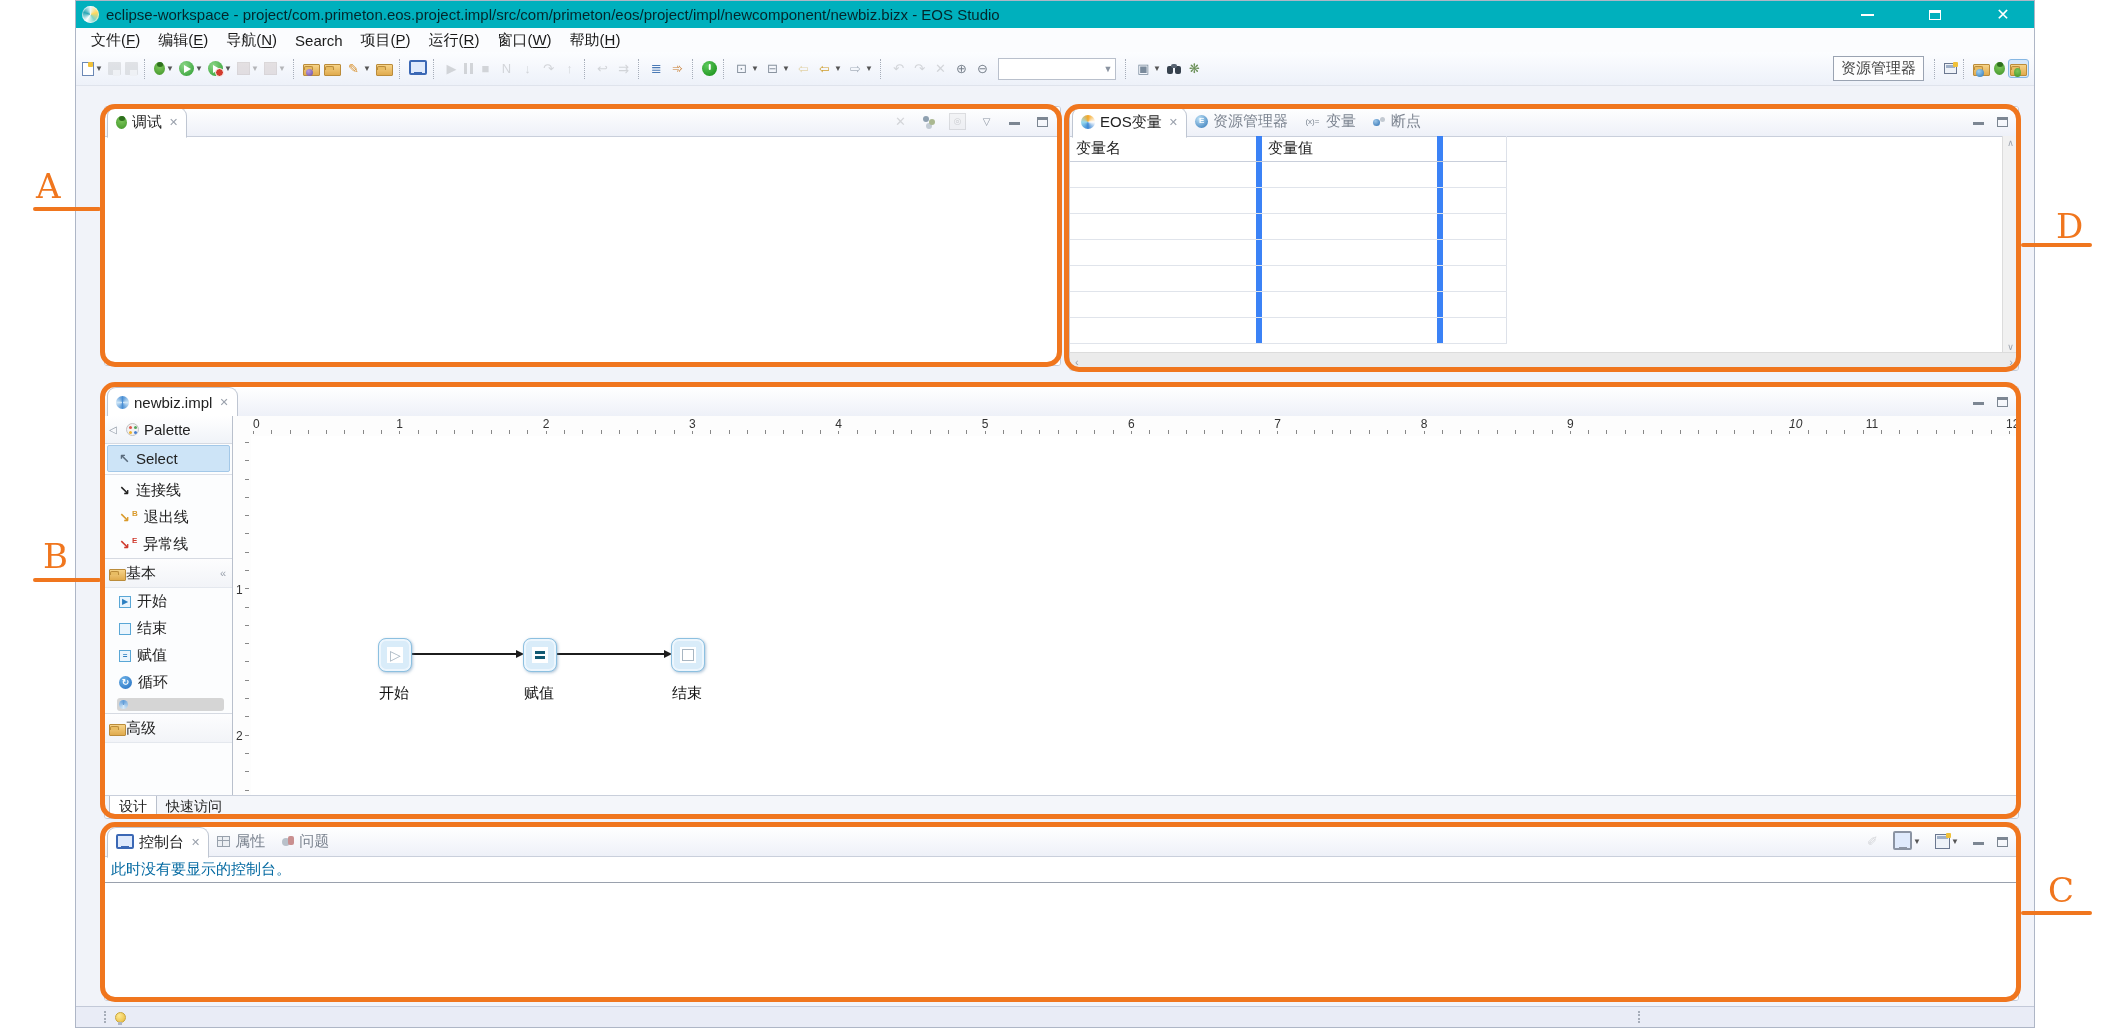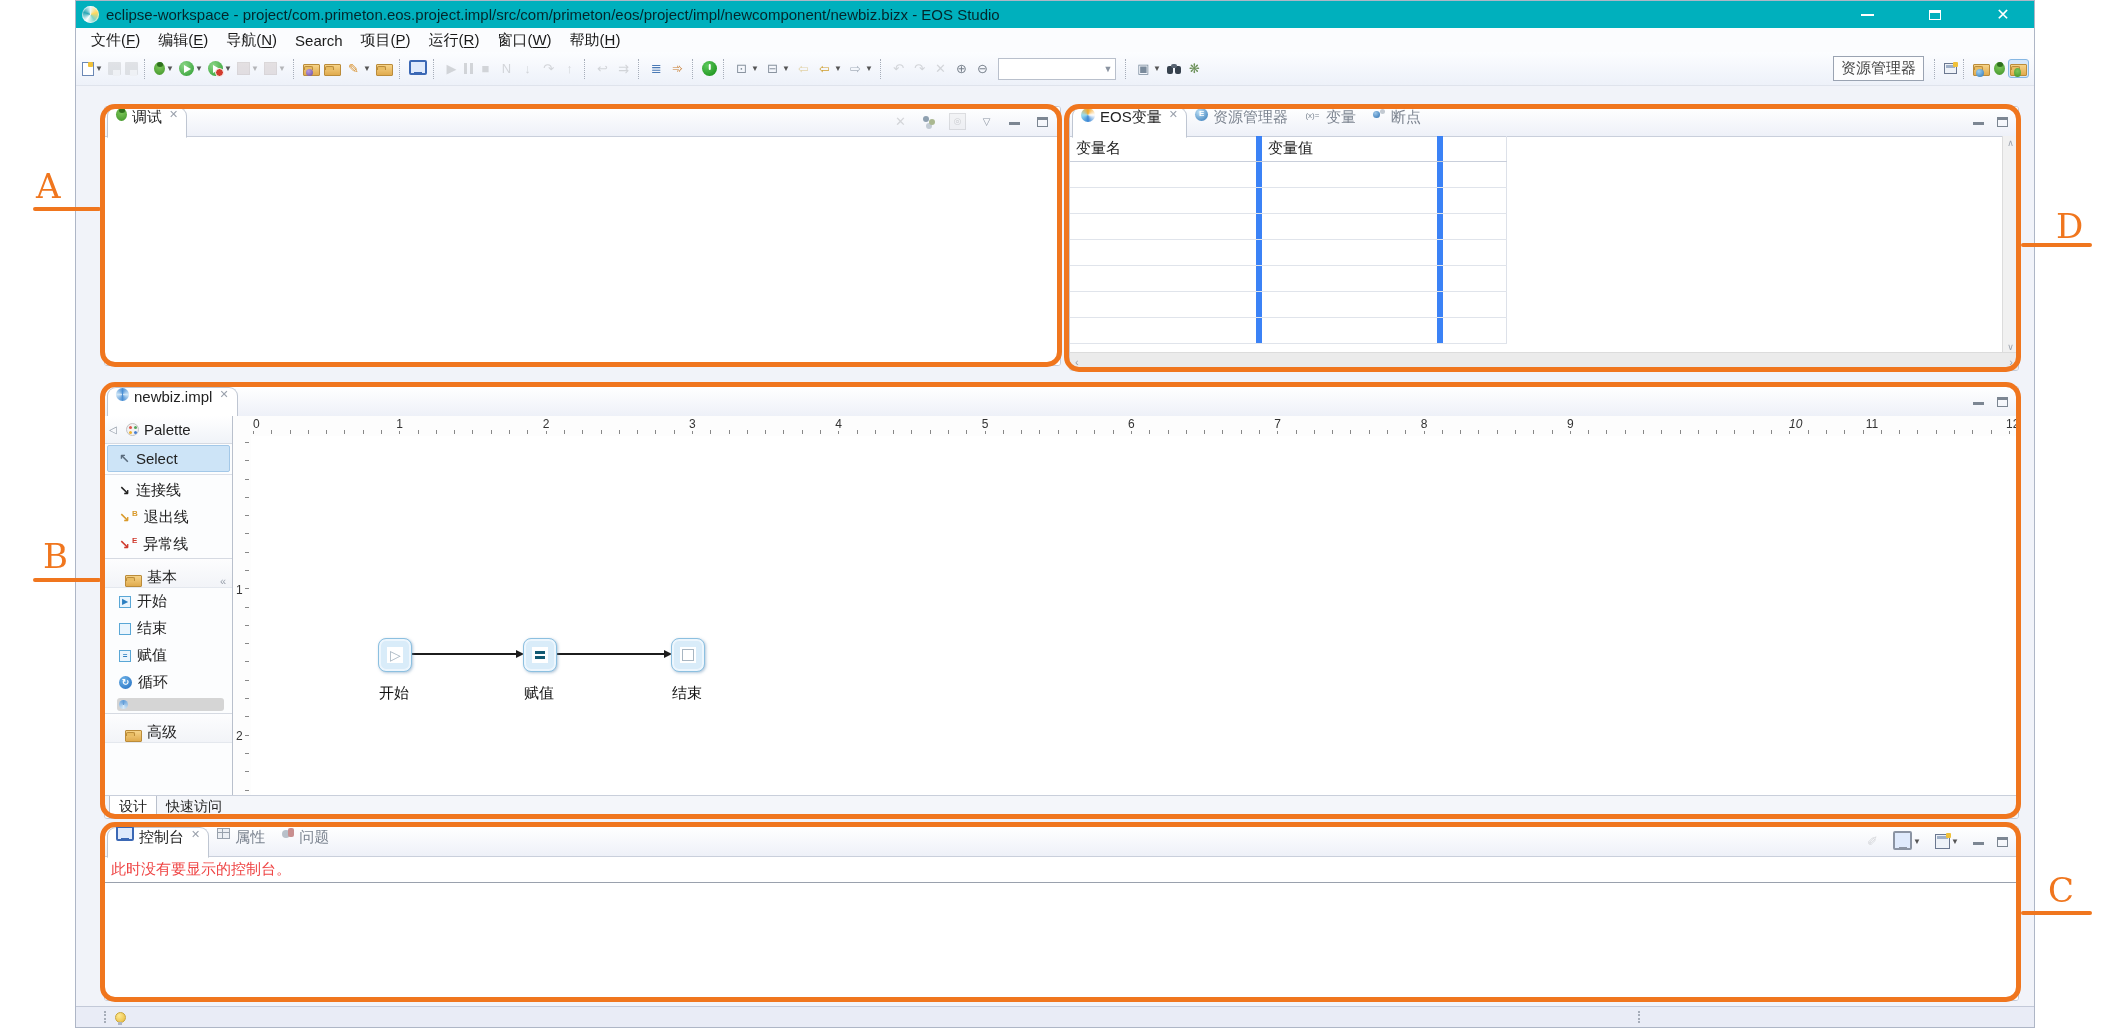--- a/index.html
+++ b/index.html
@@ -80,21 +80,21 @@
   .sh-loop{width:13px;height:13px;border-radius:50%;background:radial-gradient(circle at 35% 30%,#6fb3e8,#1f6cc0);color:#fff;display:flex;align-items:center;justify-content:center;font-size:9px;font-weight:bold;}
   .mini-ic{width:11px;height:3px;border:1px solid #7c8692;border-top-width:2px;box-sizing:border-box;margin-top:3px;}
   .max-ic{width:11px;height:10px;border:1px solid #7c8692;border-top-width:3px;box-sizing:border-box;}
   .combo{width:116px;height:20px;background:#fff;border:1px solid #b9c0cc;display:flex;align-items:center;justify-content:flex-end;margin:0 3px;}
   .combo .dd{color:#8a93a0;font-size:9px;margin-right:2px;}
   .qa-box{border:1px solid #9aa3b2;background:#fdfdfe;color:#444;font-size:15px;padding:2px 7px;margin-right:6px;}
   .persp-cur{background:#d5e7fa;border:1px solid #86b7e3;border-radius:3px;}
   
   .panel{position:absolute;background:#fff;border:1px solid #c5cbd8;border-radius:3px;box-sizing:border-box;overflow:hidden;}
   .tabstrip{display:flex;align-items:center;height:29px;background:linear-gradient(#ffffff,#eef1f8);border-bottom:1px solid #c9cfdb;padding-left:2px;position:relative;}
-  .tab{display:flex;gap:5px;padding:0 8px;height:28px;font-size:15px;color:#7c8490;position:relative;}
+  .tab{display:flex;align-items:center;gap:5px;padding:0 8px;height:28px;font-size:15px;color:#7c8490;position:relative;}
   .tab.active{background:#fff;border:1px solid #bfc6d2;border-bottom:1px solid #fff;border-radius:9px 9px 0 0;color:#222;margin-bottom:-1px;height:29px;}
   .tab .x{font-size:11px;color:#9aa1ac;margin-left:2px;}
   .strip-right{margin-left:auto;display:flex;align-items:center;gap:9px;padding-right:8px;}
   .strip-right .ic{width:15px;height:15px;}
   .vmenu{font-size:10px;color:#8a93a0;}
   
   .panel-a{left:28px;top:105px;width:957px;height:260px;}
   
   .panel-d{left:993px;top:105px;width:950px;height:265px;}
   .var-table{position:absolute;left:0;top:29px;width:437px;}
@@ -106,21 +106,21 @@
   .hscroll{position:absolute;left:0;bottom:0;width:100%;height:18px;background:#ebebeb;border-top:1px solid #dcdcdc;display:flex;justify-content:space-between;align-items:center;color:#9aa1ac;font-size:11px;padding:0 5px;box-sizing:border-box;}
   
   .panel-b{left:28px;top:385px;width:1915px;height:433px;}
   .editor-body{position:absolute;left:0;top:29px;right:0;bottom:22px;display:flex;}
   .palette{width:127px;border-right:1px solid #b9c0cc;background:#fcfdfe;font-size:15px;color:#222;flex:none;}
   .pal-head{display:flex;align-items:center;gap:5px;height:27px;border-bottom:1px solid #d6dae2;padding:0 4px;background:linear-gradient(#fff,#f0f3f8);}
   .pal-colbtn{font-size:10px;color:#8a93a0;width:12px;}
   .pal-item{display:flex;align-items:center;gap:6px;height:27px;padding-left:14px;position:relative;}
   .pal-item.selected{background:#cde4f7;border:1px solid #a3c8e8;box-sizing:border-box;margin:1px 2px;border-radius:2px;padding-left:11px;}
   .pal-sep{border-top:1px solid #dce0e8;margin:2px 0;}
-  .pal-cat{display:flex;align-items:flex-end;gap:5px;height:28px;padding-left:20px;border-top:1px solid #d6dae2;border-bottom:1px solid #e4e8ee;background:linear-gradient(#fdfdfe,#f2f4f8);}
+  .pal-cat{display:flex;align-items:center;height:28px;padding-left:4px;border-top:1px solid #d6dae2;border-bottom:1px solid #e4e8ee;background:linear-gradient(#fdfdfe,#f2f4f8);}
   .pal-cat .pin{margin-left:auto;margin-right:6px;color:#9aa1ac;font-size:11px;}
   .pal-arrow{font-size:13px;font-weight:bold;}
   .pal-sup{font-size:8px;margin-left:-4px;margin-top:-8px;font-weight:bold;}
   .clipped-item{height:13px;background:#cfcfcf;border-radius:3px;margin:2px 8px 2px 12px;opacity:.85;position:relative;overflow:hidden;}
   .clipped-item::before{content:'';position:absolute;left:2px;top:2px;width:9px;height:9px;border-radius:50%;background:conic-gradient(#4a8fd4,#cfe6f7,#4a8fd4);}
   .canvas-wrap{flex:1;position:relative;background:#fff;}
   .hruler{position:absolute;left:18px;top:0;right:0;height:20px;background:#fdfdfd;border-bottom:1px solid #9aa0aa;background-image:repeating-linear-gradient(to right,#888 0 1px,transparent 1px 18.29px);background-size:100% 4px;background-repeat:no-repeat;background-position:2px 14px;}
   .hruler .num{position:absolute;top:1px;font-size:12px;color:#333;background:#fdfdfd;padding:0 2px;}
   .vruler{position:absolute;left:0;top:20px;width:18px;bottom:0;background:#fdfdfd;border-right:1px solid #9aa0aa;background-image:repeating-linear-gradient(to bottom,#888 0 1px,transparent 1px 18.29px);background-size:4px 100%;background-repeat:no-repeat;background-position:12px 6px;}
   .vruler .num{position:absolute;left:3px;font-size:12px;color:#333;background:#fdfdfd;}
@@ -133,21 +133,21 @@
   .node .bars i{display:block;height:3px;background:#135a72;}
   .node .sq{width:12px;height:12px;border:1px solid #a8b6c2;box-sizing:border-box;background:#fff;}
   .node-label{position:absolute;width:70px;text-align:center;font-size:15px;color:#111;}
   .flow-arrow{position:absolute;height:0;border-top:2px solid #1c1c1c;}
   .flow-arrow::after{content:'';position:absolute;right:-2px;top:-5px;border-left:8px solid #1c1c1c;border-top:4px solid transparent;border-bottom:4px solid transparent;}
   .editor-bottom{position:absolute;left:0;bottom:0;right:0;height:22px;background:#f4f6fa;border-top:1px solid #c9cfdb;display:flex;align-items:stretch;font-size:14px;color:#222;}
   .ebtab{display:flex;align-items:center;padding:0 9px;}
   .ebtab.active{background:#fff;border-right:1px solid #b9c0cc;border-left:1px solid #b9c0cc;margin-left:4px;}
   
   .panel-c{left:28px;top:825px;width:1915px;height:175px;}
-  .console-msg{font-size:15px;color:#ef4444;padding:3px 6px;border-bottom:1px solid #9aa1ad;}
+  .console-msg{font-size:15px;color:#0369a1;padding:3px 6px;border-bottom:1px solid #9aa1ad;}
   
   .statusbar{position:absolute;left:0;bottom:0;width:100%;height:20px;background:#e9ecf6;border-top:1px solid #c3c9d8;display:flex;align-items:center;}
   .grip{width:3px;height:12px;border-left:2px dotted #a6adb9;margin:0 6px 0 28px;}
   .bulb{width:9px;height:9px;border-radius:50%;background:radial-gradient(circle at 35% 30%,#fde992,#e9b83a);border:1px solid #c9a53a;position:relative;}
   .bulb::after{content:'';position:absolute;left:2px;bottom:-3px;width:4px;height:3px;background:#b0b6c2;}
   .grip2{width:3px;height:12px;border-left:2px dotted #a6adb9;position:absolute;left:1562px;}
   
   .ann{position:absolute;pointer-events:none;z-index:60;}
   .ann-box{position:absolute;border:5px solid #f0761e;border-radius:15px;box-sizing:border-box;}
   .ann-letter{position:absolute;font-family:"DejaVu Serif","Liberation Serif",serif;font-size:34px;color:#f0761e;font-weight:500;}

